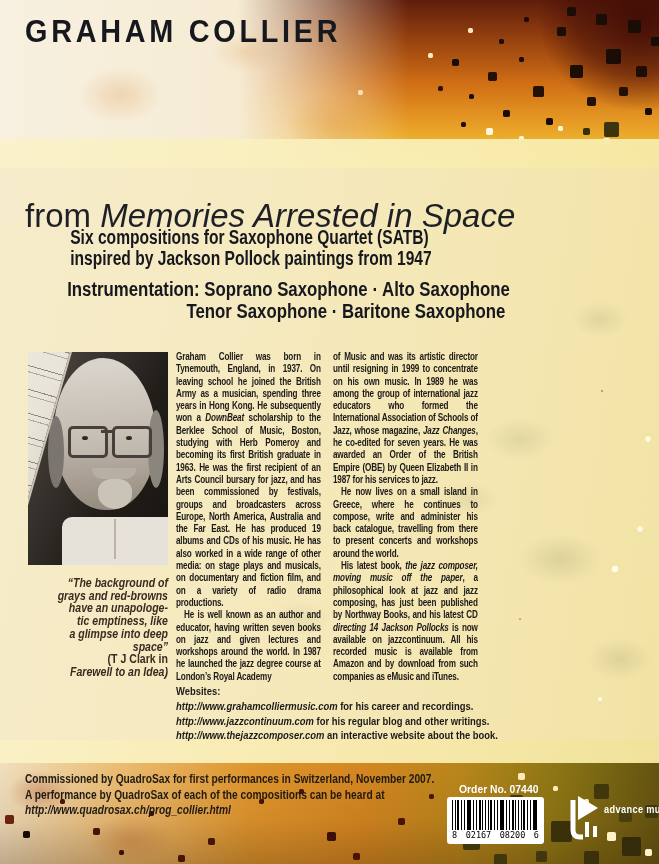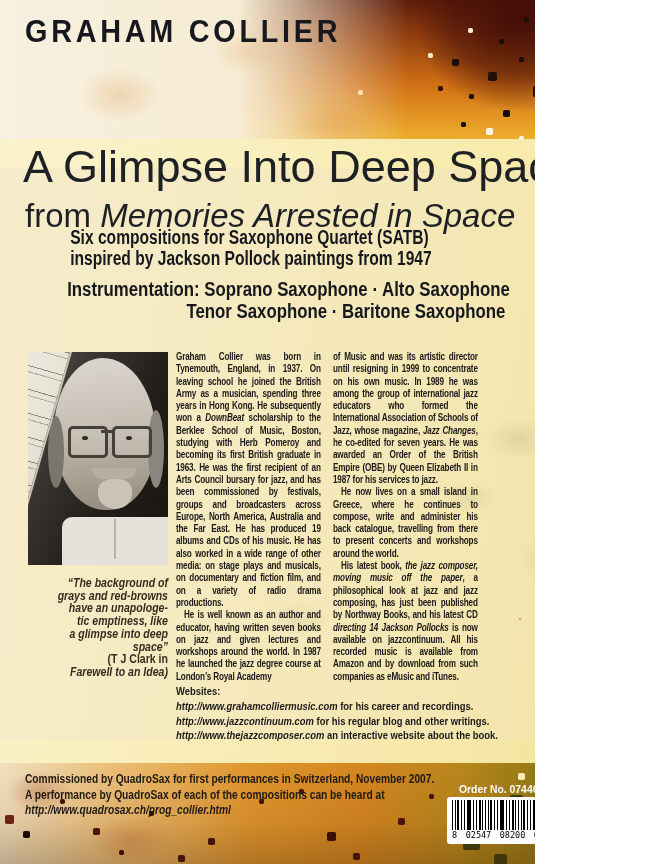--- a/index.html
+++ b/index.html
@@ -1,17 +1,17 @@
 <!DOCTYPE html>
 <html><head>
 <meta charset="utf-8">
 <style>
   html,body{margin:0;padding:0;}
   .page{
-    position:relative;width:535px;height:864px;overflow:hidden;
+    position:relative;width:659px;height:864px;overflow:hidden;
     font-family:"Liberation Sans",sans-serif;
     background:#8b5cf6;
   }
   
   .band-top{
     position:absolute;left:0;top:0;width:659px;height:168px;
     background:
       radial-gradient(60px 40px at 120px 95px, rgba(214,140,60,.26), transparent 70%),
       radial-gradient(50px 30px at 245px 52px, rgba(214,140,60,.20), transparent 70%),
       radial-gradient(70px 45px at 335px 125px, rgba(224,150,66,.34), transparent 70%),
@@ -200,21 +200,20 @@
   <div class="blob-maroon"></div>
   <div class="speck speck-black-top"></div>
   <div class="speck speck-white-top"></div>
   <div class="panel"></div>
   <div class="speck speck-dark-bottom"></div>
   <div class="speck speck-olive-bottom"></div>
   <div class="speck speck-white-bottom"></div>
 
   <div class="artist">GRAHAM COLLIER</div>
 
-  <div class="title">A Glimpse Into Deep Space</div>
   <div class="subtitle"><span>from </span><i>Memories Arrested in Space</i></div>
   <div class="desc">
     <div>Six compositions for Saxophone Quartet (SATB)</div>
     <div>inspired by Jackson Pollock paintings from 1947</div>
   </div>
   <div class="instr">
     <div>Instrumentation: Soprano Saxophone · Alto Saxophone</div>
     <div class="line2">Tenor Saxophone · Baritone Saxophone</div>
   </div>
 
@@ -269,21 +268,21 @@
     <div>Commissioned by QuadroSax for first performances in Switzerland, November 2007.</div>
     <div>A performance by QuadroSax of each of the compositions can be heard at</div>
     <div class="it">http://www.quadrosax.ch/prog_collier.html</div>
   </div>
 
   <div class="order">Order No. 07440</div>
   <div class="barcode">
     <div class="bc-bars"></div>
     <div class="bc-digits">
       <span>8</span>
-      <span>02547</span>
+      <span>02167</span>
       <span>08200</span>
       <span>6</span>
     </div>
   </div>
   <div class="logo">
     <svg width="34" height="46" viewBox="0 0 34 46">
       <path d="M12 0 L32 12 L12 24 Z" fill="#ffffff"></path>
       <path d="M7 4 v30 q0 7 7 7 h3" stroke="#ffffff" stroke-width="5" fill="none"></path>
       <path d="M21 26 v15" stroke="#ffffff" stroke-width="4" fill="none"></path>
       <path d="M29 30 v11" stroke="#ffffff" stroke-width="4" fill="none"></path>

